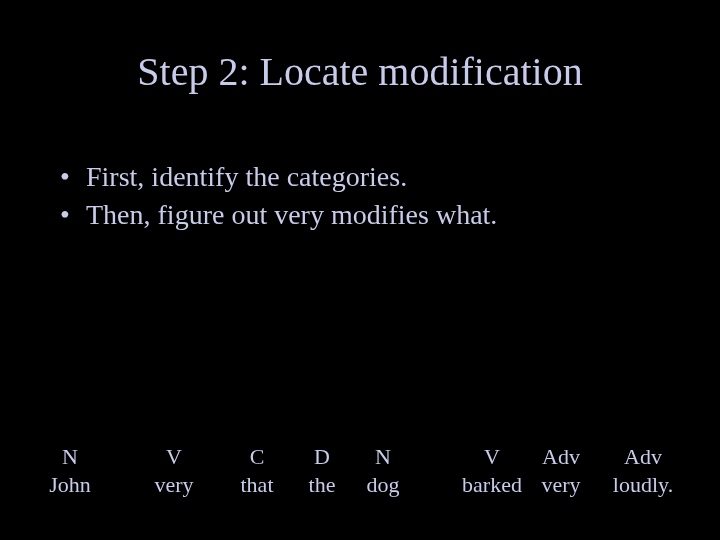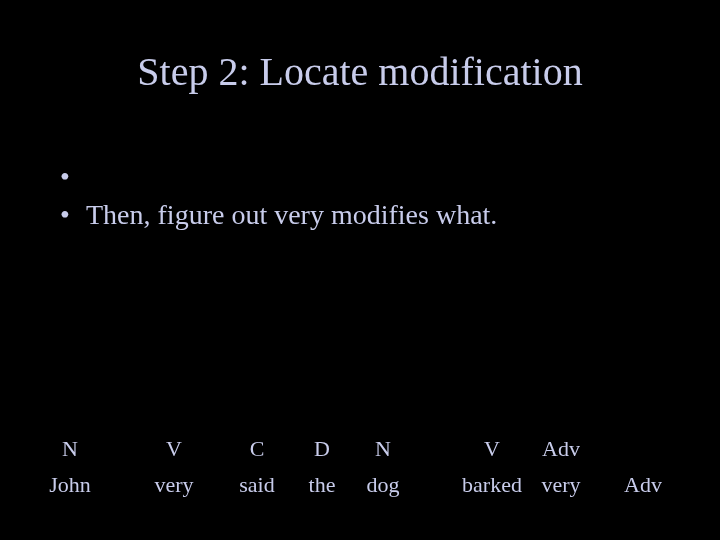--- a/index.html
+++ b/index.html
@@ -54,75 +54,77 @@
     justify-content: flex-start;
     align-items: flex-end;
     color: #c8cceb;
     font-size: 22px;
   }
   .word-col {
     text-align: center;
     line-height: 1.25;
   }
   .word-col .cat { display: block; }
-  .word-col .wrd { display: block; margin-top: 8px; }
+  .word-col .wrd { display: block; }
   
   .c0 { margin-left: 40px;  width: 60px; text-align: center; }
   .c1 { margin-left: 48px;  width: 52px; }
   .c2 { margin-left: 32px;  width: 50px; }
   .c3 { margin-left: 18px;  width: 44px; }
   .c4 { margin-left: 14px;  width: 50px; }
   .c5 { margin-left: 48px;  width: 72px; }
   .c6 { margin-left: 6px;   width: 54px; }
   .c7 { margin-left: 16px;  width: 78px; }
 </style>
 </head>
 <body>
 
 <div class="slide">
 
   <div class="title">Step 2: Locate modification</div>
 
   <div class="bullets">
     <div class="bullet">
       <span class="dot">•</span>
+      <span>First, identify the categories.</span>
     </div>
     <div class="bullet">
       <span class="dot">•</span>
       <span>Then, figure out very modifies what.</span>
     </div>
   </div>
 
   <div class="words-row">
     <div class="word-col c0">
       <span class="cat">N</span>
       <span class="wrd">John</span>
     </div>
     <div class="word-col c1">
       <span class="cat">V</span>
       <span class="wrd">very</span>
     </div>
     <div class="word-col c2">
       <span class="cat">C</span>
-      <span class="wrd">said</span>
+      <span class="wrd">that</span>
     </div>
     <div class="word-col c3">
       <span class="cat">D</span>
       <span class="wrd">the</span>
     </div>
     <div class="word-col c4">
       <span class="cat">N</span>
       <span class="wrd">dog</span>
     </div>
     <div class="word-col c5">
       <span class="cat">V</span>
       <span class="wrd">barked</span>
     </div>
     <div class="word-col c6">
       <span class="cat">Adv</span>
       <span class="wrd">very</span>
     </div>
     <div class="word-col c7">
       <span class="cat">Adv</span>
+      <span class="wrd">loudly.</span>
     </div>
   </div>
 
 </div>
 
 </body></html>

